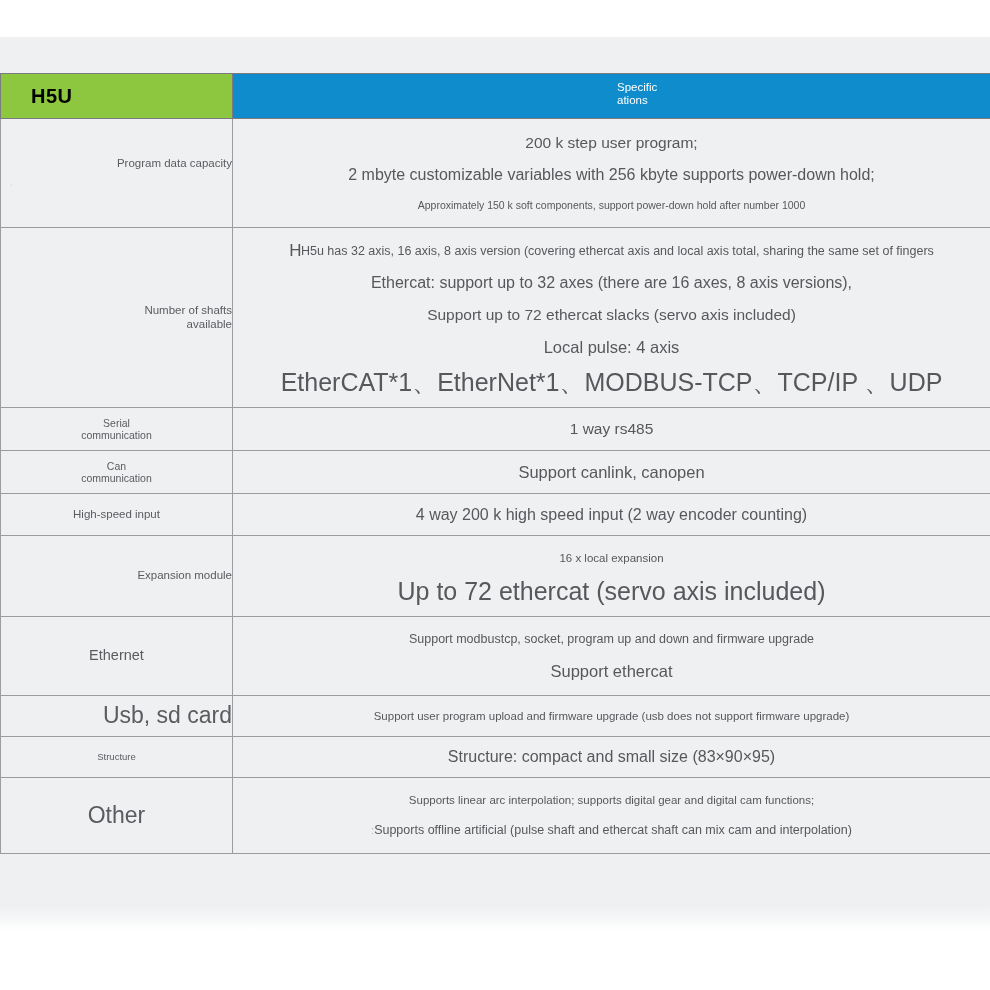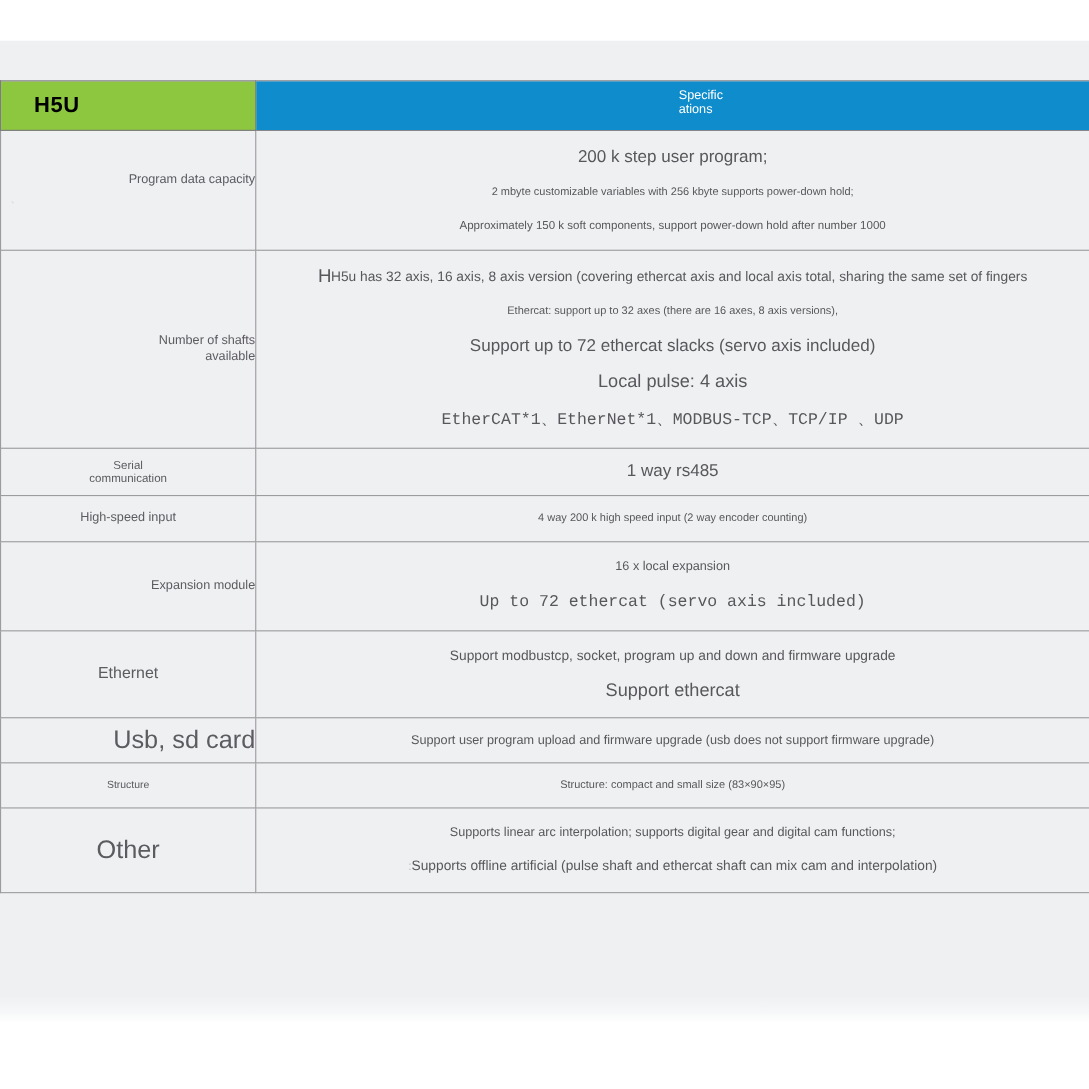--- a/index.html
+++ b/index.html
@@ -107,24 +107,24 @@
   }
   .val-line {
     display: block;
     color: #58585c;
     white-space: nowrap;
     overflow: hidden;
   }
   .vl-10 { font-size: 10.5px; line-height: 30px; }
   .vl-11 { font-size: 11.5px; line-height: 30px; }
   .vl-12 { font-size: 12.5px; line-height: 31px; }
-  .vl-13 { font-size: 10px; line-height: 31px; }
+  .vl-13 { font-size: 16px; line-height: 31px; }
   .vl-15 { font-size: 15.5px; line-height: 33px; }
   .vl-16 { font-size: 16.5px; line-height: 33px; }
-  .vl-19 { font-size: 15px;   line-height: 36px; font-family: Liberation Mono, monospace; }
+  .vl-19 { font-size: 25px;   line-height: 36px; }
 
   .prefix-h {
     font-size: 17px;
     vertical-align: -1px;
     letter-spacing: -0.5px;
   }
   .artifact-dot {
     color: #b9b9bd;
     font-size: 11px;
   }
@@ -191,20 +191,29 @@
     <tr>
       <td style="height:42px">
         <span class="lbl lbl-center fs10">Serial
 communication</span>
       </td>
       <td class="val-cell">
         <span class="val-line vl-15" style="line-height:28px">1 way rs485</span>
       </td>
     </tr>
 
+    <tr>
+      <td style="height:42px">
+        <span class="lbl lbl-center fs10">Can
+communication</span>
+      </td>
+      <td class="val-cell">
+        <span class="val-line vl-16" style="line-height:28px">Support canlink, canopen</span>
+      </td>
+    </tr>
 
     <tr>
       <td style="height:41px">
         <span class="lbl lbl-center fs11">High-speed input</span>
       </td>
       <td class="val-cell">
         <span class="val-line vl-13" style="line-height:27px">4 way 200 k high speed input (2 way encoder counting)</span>
       </td>
     </tr>
 

